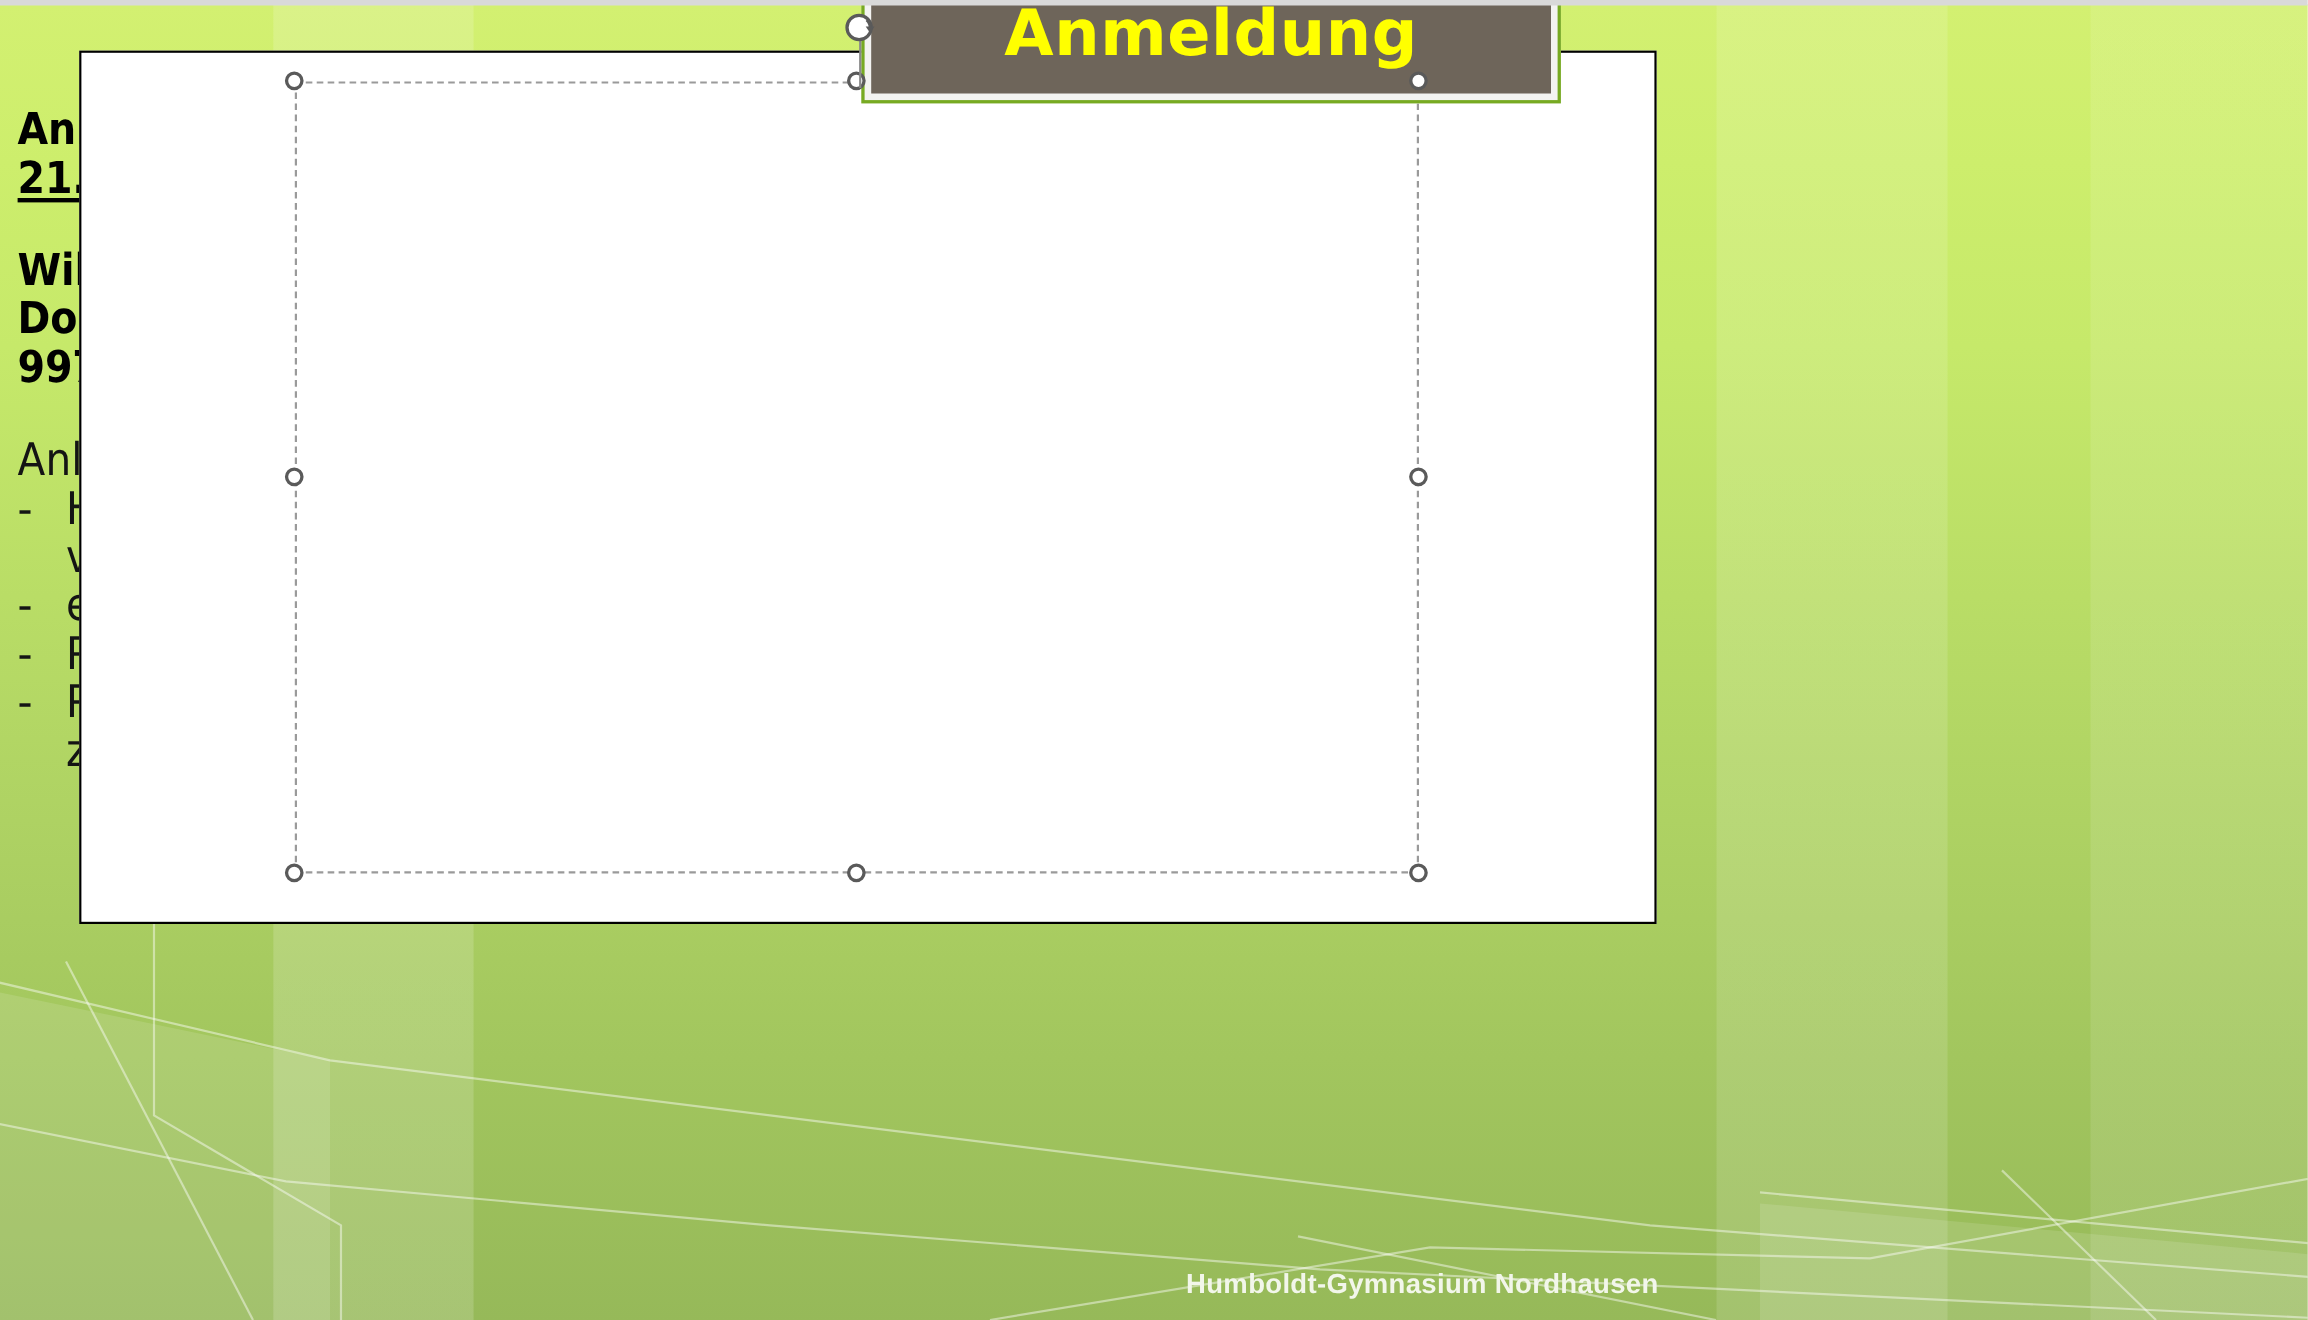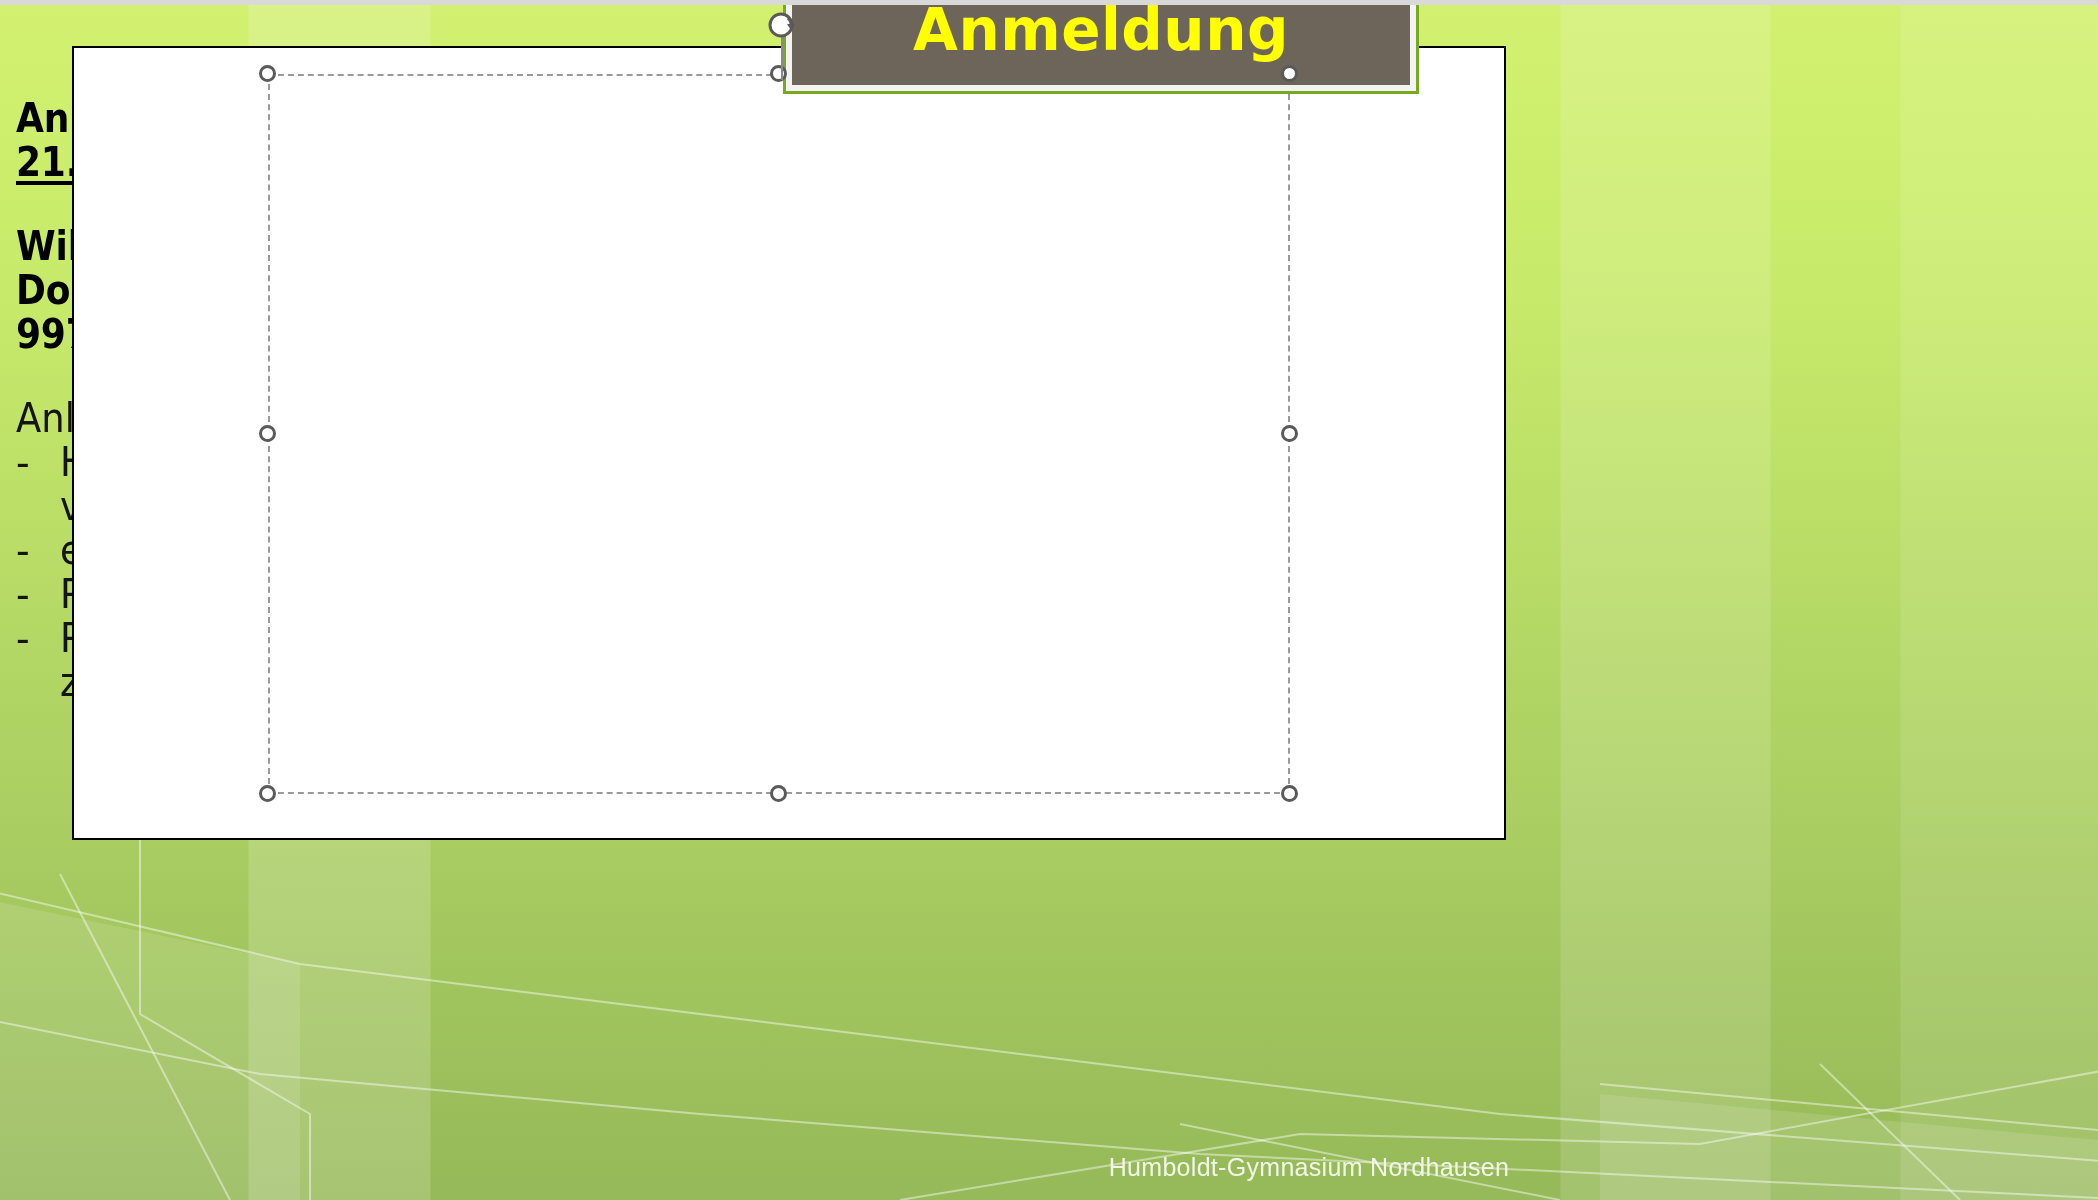--- a/index.html
+++ b/index.html
@@ -209,21 +209,21 @@
     position: absolute;
     left: 0; bottom: 18px;
     width: 2098px;
     text-align: center;
     color: #f2f6ea;
     font-family: "Liberation Sans", sans-serif;
     font-size: 25px;
     letter-spacing: 0.3px;
     z-index: 25;
   }
-  .footer span { position: relative; left: 260px; }
+  .footer span { position: relative; left: 244px; font-weight: bold; }
 </style>
 </head>
 <body>
 
 <div id="slide">
 
   <div class="bg"></div>
   <div class="bg-bands"></div>
 
   <svg class="bg-deco" viewBox="0 0 2098 1196" preserveAspectRatio="none">

